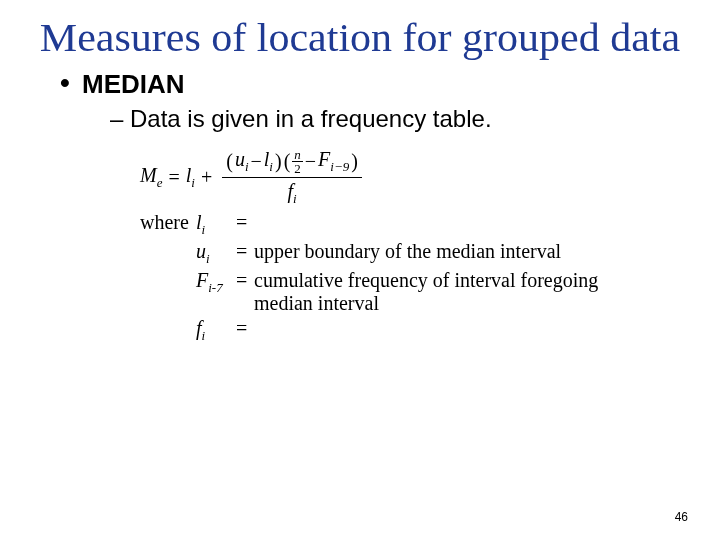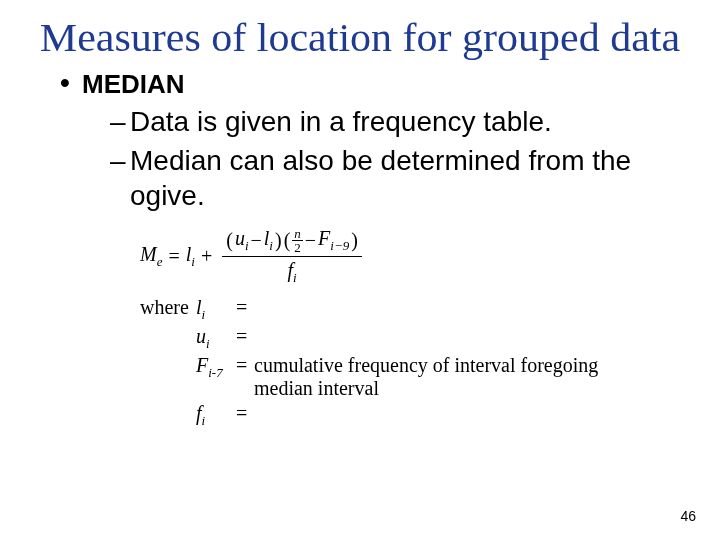--- a/index.html
+++ b/index.html
@@ -46,21 +46,21 @@
     color: #000;
   }
   ul.inner {
     list-style: none;
     padding-left: 28px;
     margin: 4px 0 0 0;
   }
   ul.inner > li {
     position: relative;
     padding-left: 20px;
-    font-size: 28px;
+    font-size: 24px;
     font-weight: normal;
     line-height: 1.25;
     margin-bottom: 4px;
   }
   ul.inner > li::before {
     content: "–";
     position: absolute;
     left: 0;
     top: 0;
   }
@@ -86,48 +86,47 @@
     display: inline-flex;
     flex-direction: column;
     align-items: center;
     font-size: 13px;
     line-height: 1;
     vertical-align: middle;
   }
   .sfrac .sn { border-bottom: 1px solid #000; padding: 0 2px; }
   .sfrac .sd { padding: 0 2px; }
   sub { font-size: 0.65em; vertical-align: sub; font-style: italic; }
-  .where { margin-top: 10px; }
+  .where { margin-top: 4px; }
   .where-row { display: flex; align-items: flex-start; margin-bottom: 2px; }
   .where-label { width: 56px; flex-shrink: 0; }
   .where-sym { width: 40px; flex-shrink: 0; text-align: left; font-style: italic; }
   .where-eq { width: 18px; flex-shrink: 0; }
   .where-desc { flex: 1; max-width: 400px; }
   .page-num {
     position: absolute;
-    right: 24px;
+    right: 32px;
     bottom: 16px;
-    font-size: 14px;
+    font-size: 12px;
     color: #000;
     text-align: right;
   }
   .it { font-style: italic; }
 </style>
 </head>
 <body>
 
 <div class="title">Measures of location for grouped data</div>
 
 <div class="content">
   <ul class="outer">
     <li>
       <span>MEDIAN</span>
       <ul class="inner">
         <li>Data is given in a frequency table.</li>
-        <li>Median can also be determined from the ogive.</li>
       </ul>
     </li>
   </ul>
 
   <div class="formula-block">
     <div class="eq-row">
       <span class="it"><span>M</span><sub>e</sub></span>
       <span> = </span>
       <span class="it"><span>l</span><sub>i</sub></span>
       <span> + </span>
@@ -154,20 +153,21 @@
     <div class="where">
       <div class="where-row">
         <span class="where-label">where</span>
         <span class="where-sym"><span class="it">l</span><sub>i</sub></span>
         <span class="where-eq">=</span>
       </div>
       <div class="where-row">
         <span class="where-label"></span>
         <span class="where-sym"><span class="it">u</span><sub>i</sub></span>
         <span class="where-eq">=</span>
+        <span class="where-desc">upper boundary of the median interval</span>
       </div>
       <div class="where-row">
         <span class="where-label"></span>
         <span class="where-sym"><span class="it">F</span><sub>i-7</sub></span>
         <span class="where-eq">=</span>
         <span class="where-desc">cumulative frequency of interval foregoing median interval</span>
       </div>
       <div class="where-row">
         <span class="where-label"></span>
         <span class="where-sym"><span class="it">f</span><sub>i</sub></span>

